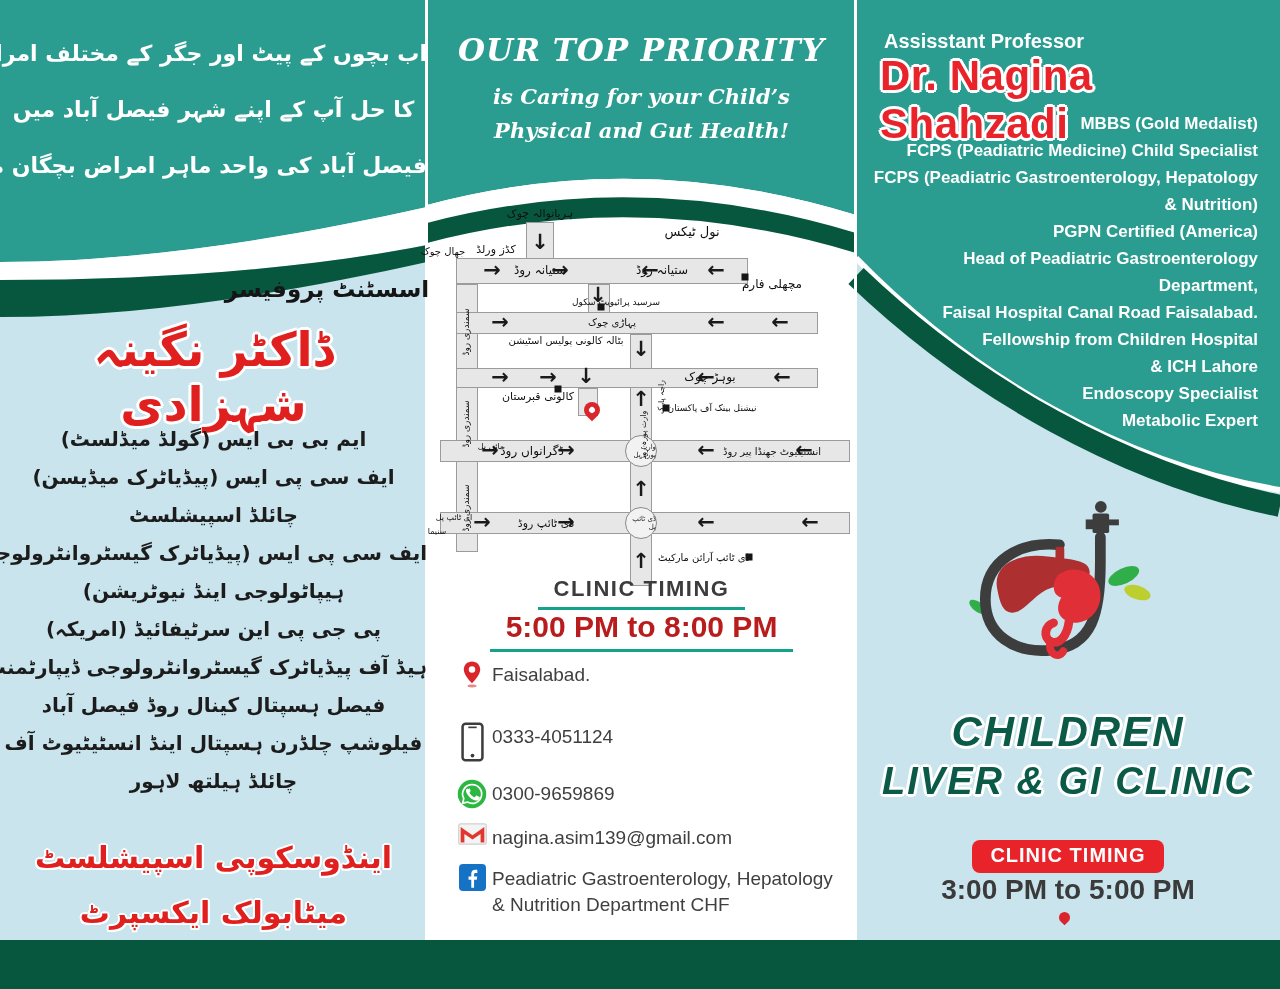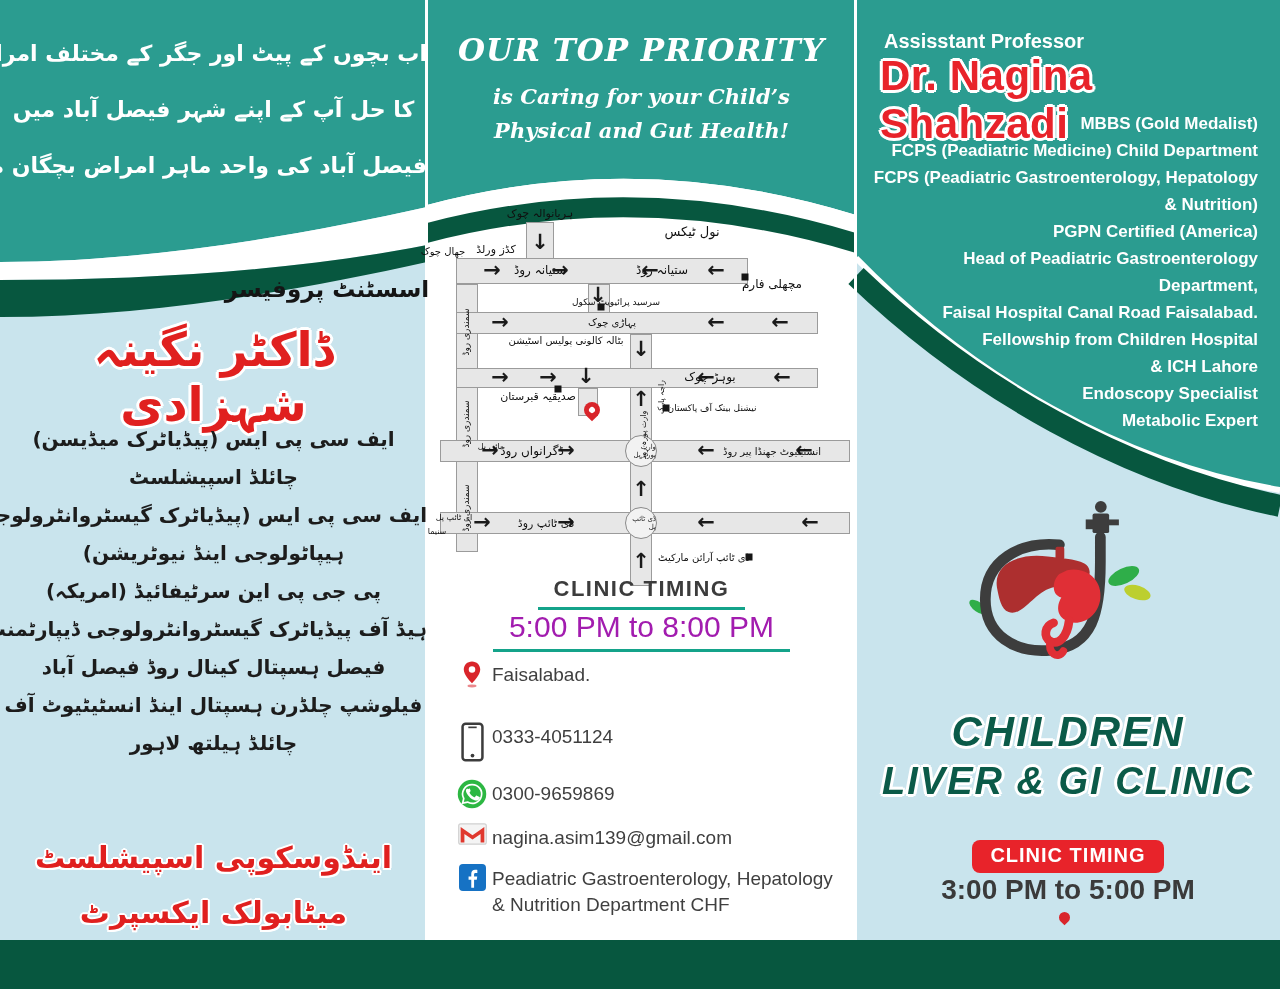--- a/index.html
+++ b/index.html
@@ -24,22 +24,22 @@
      font-size:20px;font-weight:bold;line-height:38px;white-space:nowrap;}
   #lp-red{left:0;top:830px;width:427px;text-align:center;color:#e0201f;
      font-size:30px;font-weight:bold;line-height:55px;}
   
   .serifit{font-family:"DejaVu Serif",serif;font-style:italic;font-weight:bold;color:#fff;text-align:center;}
   #cp-title{left:427px;top:32px;width:429px;font-size:31px;letter-spacing:1px;}
   #cp-sub1{left:427px;top:84px;width:429px;font-size:21px;}
   #cp-sub2{left:427px;top:118px;width:429px;font-size:21px;}
   #cp-tlabel{left:427px;top:576px;width:429px;text-align:center;color:#3c3c3c;
      font-size:22px;font-weight:bold;letter-spacing:1.5px;}
-  #cp-tvalue{left:427px;top:610px;width:429px;text-align:center;color:#a21caf;
-     font-size:30px;font-weight:normal;}
+  #cp-tvalue{left:427px;top:610px;width:429px;text-align:center;color:#b91c1c;
+     font-size:30px;font-weight:bold;}
   .u-teal{border-bottom:3px solid #14a38a;display:inline-block;padding:0 16px 5px 16px;}
   .contact-row{position:absolute;left:452px;width:390px;display:flex;align-items:flex-start;}
   .ci{width:40px;flex:0 0 40px;display:flex;justify-content:center;}
   .ct{color:#3f3f3f;font-size:19px;line-height:26px;padding-top:2px;}
   
   .map-road{position:absolute;background:#e7e7e7;border:1px solid #9b9b9b;box-sizing:border-box;}
   .map-arrow{position:absolute;color:#1a1a1a;font-weight:bold;font-size:21px;
      transform:translate(-50%,-54%);font-family:"DejaVu Sans",sans-serif;}
   .map-label{position:absolute;color:#101010;white-space:nowrap;
      font-family:"DejaVu Sans",sans-serif;direction:rtl;}
@@ -96,20 +96,21 @@
 </svg>
 
 <div id="lp-headline" class="abs urdu">
     <div>اب بچوں کے پیٹ اور جگر کے مختلف امراض</div>
     <div>کا حل آپ کے اپنے شہر فیصل آباد میں</div>
     <div>فیصل آباد کی واحد ماہر امراض بچگان معدہ، جگر، آنت</div>
   </div>
 <div id="lp-assist" class="abs urdu">اسسٹنٹ پروفیسر</div>
 <div id="lp-name" class="abs urdu ow3">ڈاکٹر نگینہ شہزادی</div>
 <div id="lp-creds" class="abs urdu">
+    <div>ایم بی بی ایس (گولڈ میڈلسٹ)</div>
     <div>ایف سی پی ایس (پیڈیاٹرک میڈیسن)</div>
     <div>چائلڈ اسپیشلسٹ</div>
     <div>ایف سی پی ایس (پیڈیاٹرک گیسٹروانٹرولوجی،</div>
     <div>ہیپاٹولوجی اینڈ نیوٹریشن)</div>
     <div>پی جی پی این سرٹیفائیڈ (امریکہ)</div>
     <div>ہیڈ آف پیڈیاٹرک گیسٹروانٹرولوجی ڈیپارٹمنٹ</div>
     <div>فیصل ہسپتال کینال روڈ فیصل آباد</div>
     <div>فیلوشپ چلڈرن ہسپتال اینڈ انسٹیٹیوٹ آف</div>
     <div>چائلڈ ہیلتھ لاہور</div>
   </div>
@@ -169,21 +170,21 @@
     <div class="map-label" style="left: 772px; top: 284px; font-size: 12px; transform: translate(-50%, -50%) rotate(0deg);">مچھلی فارم</div>
     <div class="map-label" style="left: 443px; top: 251px; font-size: 10px; transform: translate(-50%, -50%) rotate(0deg);">جھال چوک</div>
     <div class="map-label" style="left: 466px; top: 332px; font-size: 9px; transform: translate(-50%, -50%) rotate(-90deg);">سمندری روڈ</div>
     <div class="map-label" style="left: 466px; top: 424px; font-size: 9px; transform: translate(-50%, -50%) rotate(-90deg);">سمندری روڈ</div>
     <div class="map-label" style="left: 466px; top: 508px; font-size: 9px; transform: translate(-50%, -50%) rotate(-90deg);">سمندری روڈ</div>
     <div class="map-label" style="left: 616px; top: 302px; font-size: 9px; transform: translate(-50%, -50%) rotate(0deg);">سرسید پرائیویٹ سکول</div>
     <div class="map-label" style="left: 612px; top: 322px; font-size: 10px; transform: translate(-50%, -50%) rotate(0deg);">پہاڑی چوک</div>
     <div class="map-label" style="left: 566px; top: 340px; font-size: 10px; transform: translate(-50%, -50%) rotate(0deg);">بٹالہ کالونی پولیس اسٹیشن</div>
     <div class="map-label" style="left: 710px; top: 377px; font-size: 12px; transform: translate(-50%, -50%) rotate(0deg);">بوہڑ چوک</div>
     <div class="map-label" style="left: 661px; top: 397px; font-size: 8px; transform: translate(-50%, -50%) rotate(-90deg);">راجہ پارک</div>
-    <div class="map-label" style="left: 538px; top: 396px; font-size: 11px; transform: translate(-50%, -50%) rotate(0deg);">صدیقیہ قبرستان</div>
+    <div class="map-label" style="left: 538px; top: 396px; font-size: 11px; transform: translate(-50%, -50%) rotate(0deg);">کالونی قبرستان</div>
     <div class="map-label" style="left: 712px; top: 408px; font-size: 9px; transform: translate(-50%, -50%) rotate(0deg);">نیشنل بینک آف پاکستان</div>
     <div class="map-label" style="left: 643px; top: 435px; font-size: 8px; transform: translate(-50%, -50%) rotate(-90deg);">وارث پورہ روڈ</div>
     <div class="map-label" style="left: 532px; top: 451px; font-size: 12px; transform: translate(-50%, -50%) rotate(0deg);">ڈگرانواں روڈ</div>
     <div class="map-label" style="left: 772px; top: 451px; font-size: 10px; transform: translate(-50%, -50%) rotate(0deg);">انسٹیٹیوٹ جھنڈا پیر روڈ</div>
     <div class="map-label" style="left: 448px; top: 446px; font-size: 8px; transform: translate(-50%, -50%) rotate(0deg); margin-left: 42px;">بائی پل</div>
     <div class="map-label" style="left: 546px; top: 523px; font-size: 11px; transform: translate(-50%, -50%) rotate(0deg);">ڈی ٹائپ روڈ</div>
     <div class="map-label" style="left: 454px; top: 517px; font-size: 8px; transform: translate(-50%, -50%) rotate(0deg);">ای ٹائپ پل</div>
     <div class="map-label" style="left: 437px; top: 531px; font-size: 8px; transform: translate(-50%, -50%) rotate(0deg);">سنیما</div>
     <div class="map-label" style="left: 704px; top: 557px; font-size: 10px; transform: translate(-50%, -50%) rotate(0deg);">ڈی ٹائپ آرائن مارکیٹ</div>
     <div class="map-square" style="left: 745px; top: 277px;"></div>
@@ -257,21 +258,21 @@
         <div>Peadiatric Gastroenterology, Hepatology</div>
         <div>&amp; Nutrition Department CHF</div>
       </div>
     </div>
   </div>
 
 <div id="rp-assist" class="abs">Assisstant Professor</div>
 <div id="rp-name" class="abs ow3">Dr. Nagina Shahzadi</div>
 <div id="rp-creds" class="abs">
     <div>MBBS (Gold Medalist)</div>
-    <div>FCPS (Peadiatric Medicine) Child Department</div>
+    <div>FCPS (Peadiatric Medicine) Child Specialist</div>
     <div>FCPS (Peadiatric Gastroenterology, Hepatology</div>
     <div>&amp; Nutrition)</div>
     <div>PGPN Certified (America)</div>
     <div>Head of Peadiatric Gastroenterology Department,</div>
     <div>Faisal Hospital Canal Road Faisalabad.</div>
     <div>Fellowship from Children Hospital</div>
     <div>&amp; ICH Lahore</div>
     <div>Endoscopy Specialist</div>
     <div>Metabolic Expert</div>
   </div>

